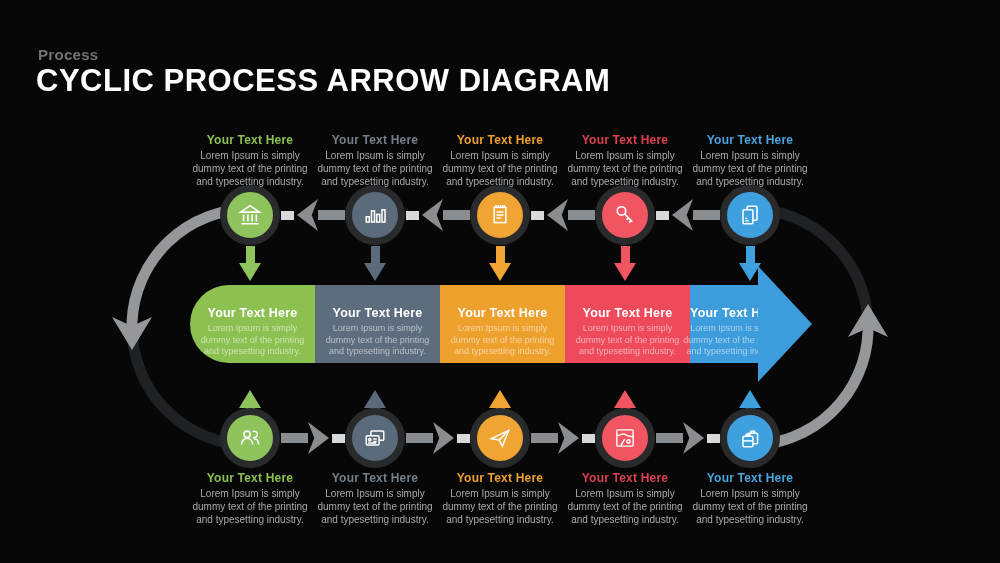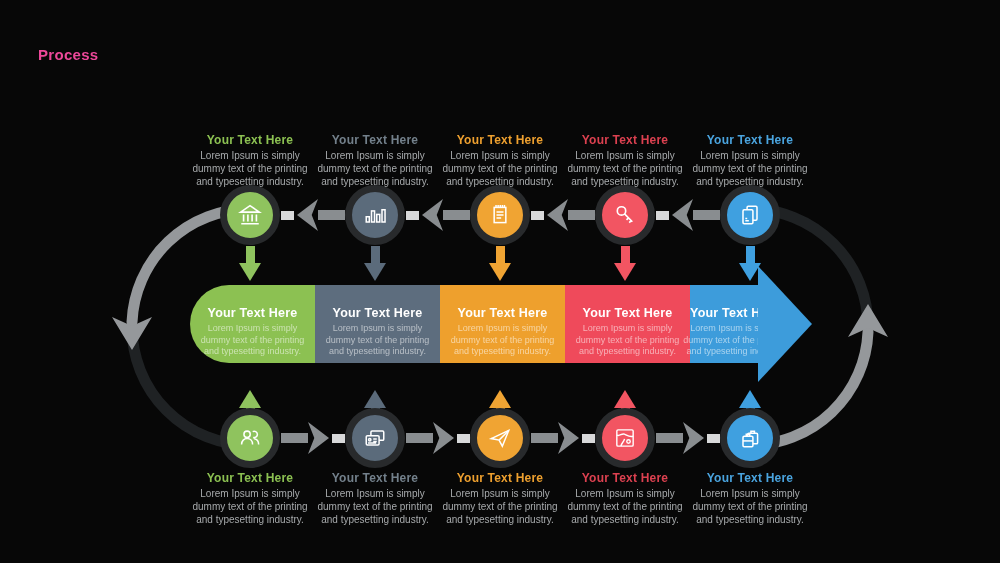--- a/index.html
+++ b/index.html
@@ -1,21 +1,21 @@
 <!DOCTYPE html>
 <html><head>
 <meta charset="utf-8">
 <style>
   html,body{margin:0;padding:0;background:#000;}
   .stage{
     position:relative;width:1000px;height:563px;overflow:hidden;
     background:#070707;font-family:"Liberation Sans",sans-serif;
   }
   .abs{position:absolute;}
-  .eyebrow{font-size:15px;font-weight:bold;color:#ec4899;letter-spacing:.3px;}
+  .eyebrow{font-size:15px;font-weight:bold;color:#737373;letter-spacing:.3px;}
   .main-title{font-size:31px;font-weight:bold;color:#FFFFFF;letter-spacing:.5px;margin:0;}
   
   .tblock{width:150px;text-align:center;}
   .tb-title{font-size:12px;font-weight:bold;margin-bottom:3px;letter-spacing:.2px;}
   .tb-body{font-size:10px;line-height:1.28;color:#A7AAAC;}
   .tb-body span{display:block;}
   
   .circle{
     width:46px;height:46px;border-radius:50%;border:7px solid #282A2C;
     display:flex;align-items:center;justify-content:center;z-index:5;
@@ -42,20 +42,21 @@
   .seg-body span{display:block;}
   .bar-headpt{left:758px;top:266px;width:54px;height:116px;clip-path:polygon(0 0,100% 50%,0 100%);z-index:2;}
   .arcs{left:0;top:0;z-index:1;}
 </style>
 </head>
 <body>
 
 <div class="stage">
 
   <div class="abs eyebrow" style="left:38px;top:46px;">Process</div>
+  <h1 class="abs main-title" style="left:36px;top:63px;">CYCLIC PROCESS ARROW DIAGRAM</h1>
 
   <svg class="abs arcs" width="1000" height="563" viewBox="0 0 1000 563">
     <path d="M132,327 A118,118 0 0 0 250,445" fill="none" stroke="#1F2224" stroke-width="11" stroke-linecap="round"></path>
     <path d="M750,209 A118,118 0 0 1 868,327" fill="none" stroke="#1F2224" stroke-width="11" stroke-linecap="round"></path>
     <path d="M250,209 A118,118 0 0 0 132,322" fill="none" stroke="#95989B" stroke-width="11" stroke-linecap="round"></path>
     <path d="M750,445 A118,118 0 0 0 868,332" fill="none" stroke="#95989B" stroke-width="11" stroke-linecap="round"></path>
     <polygon points="112,317 132,326 152,317 132,350" fill="#95989B"></polygon>
     <polygon points="848,337 868,328 888,337 868,304" fill="#95989B"></polygon>
   </svg>
 

